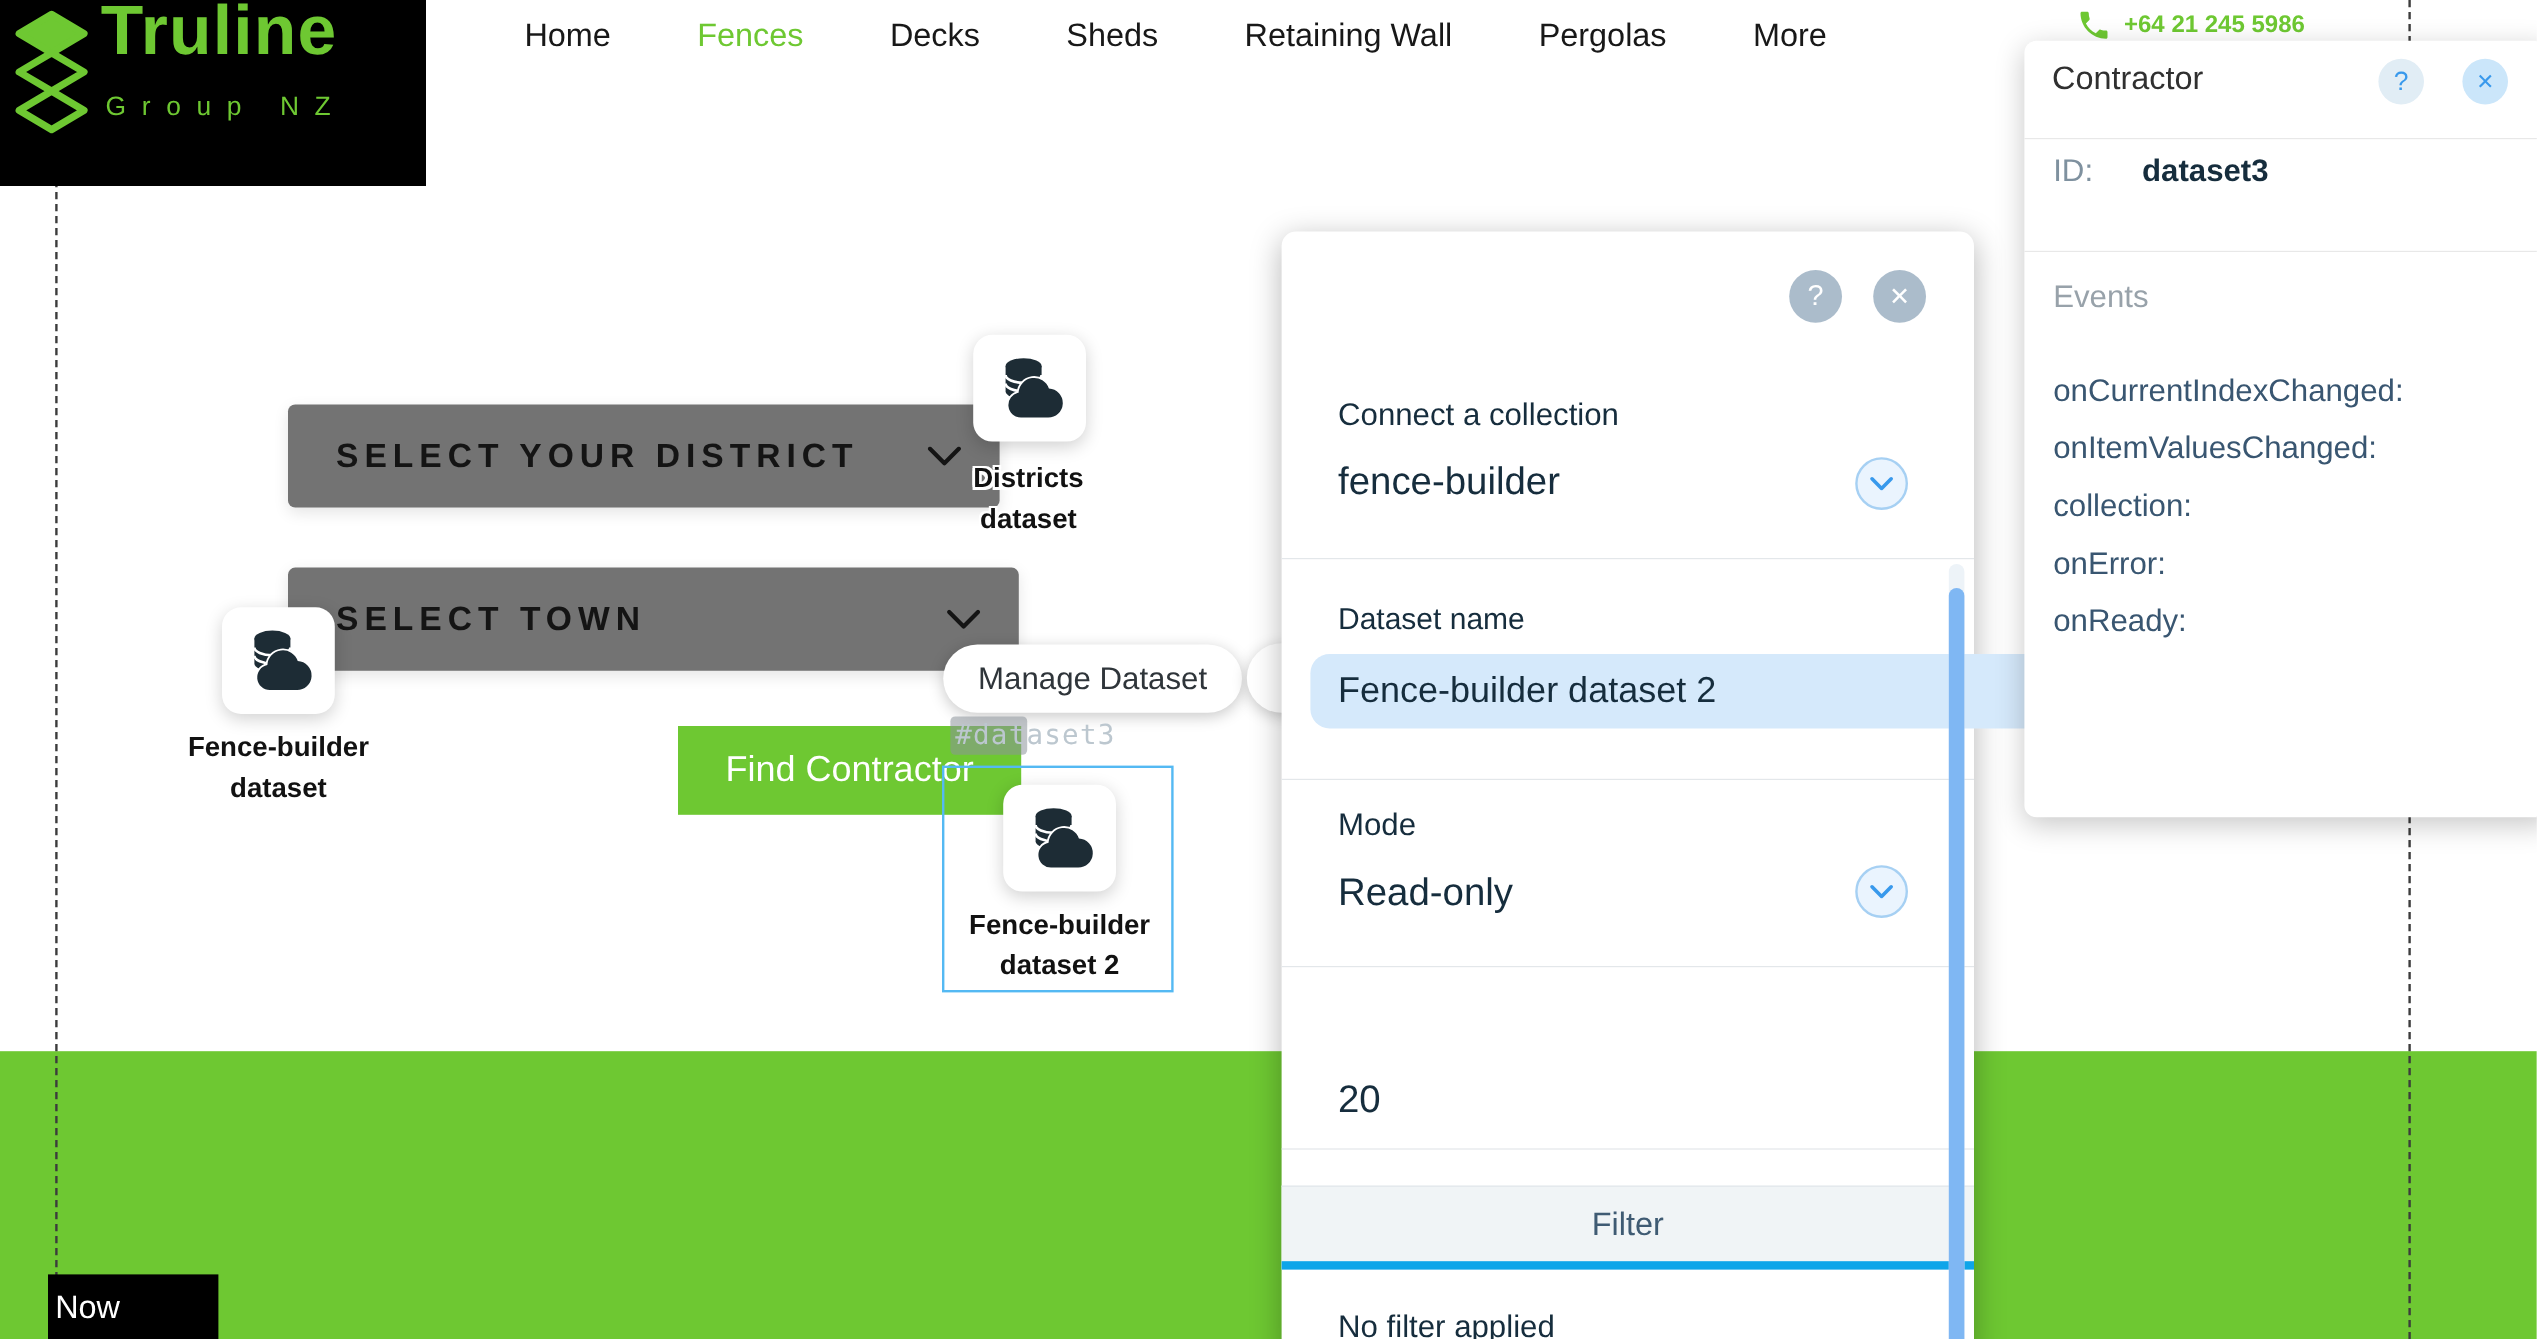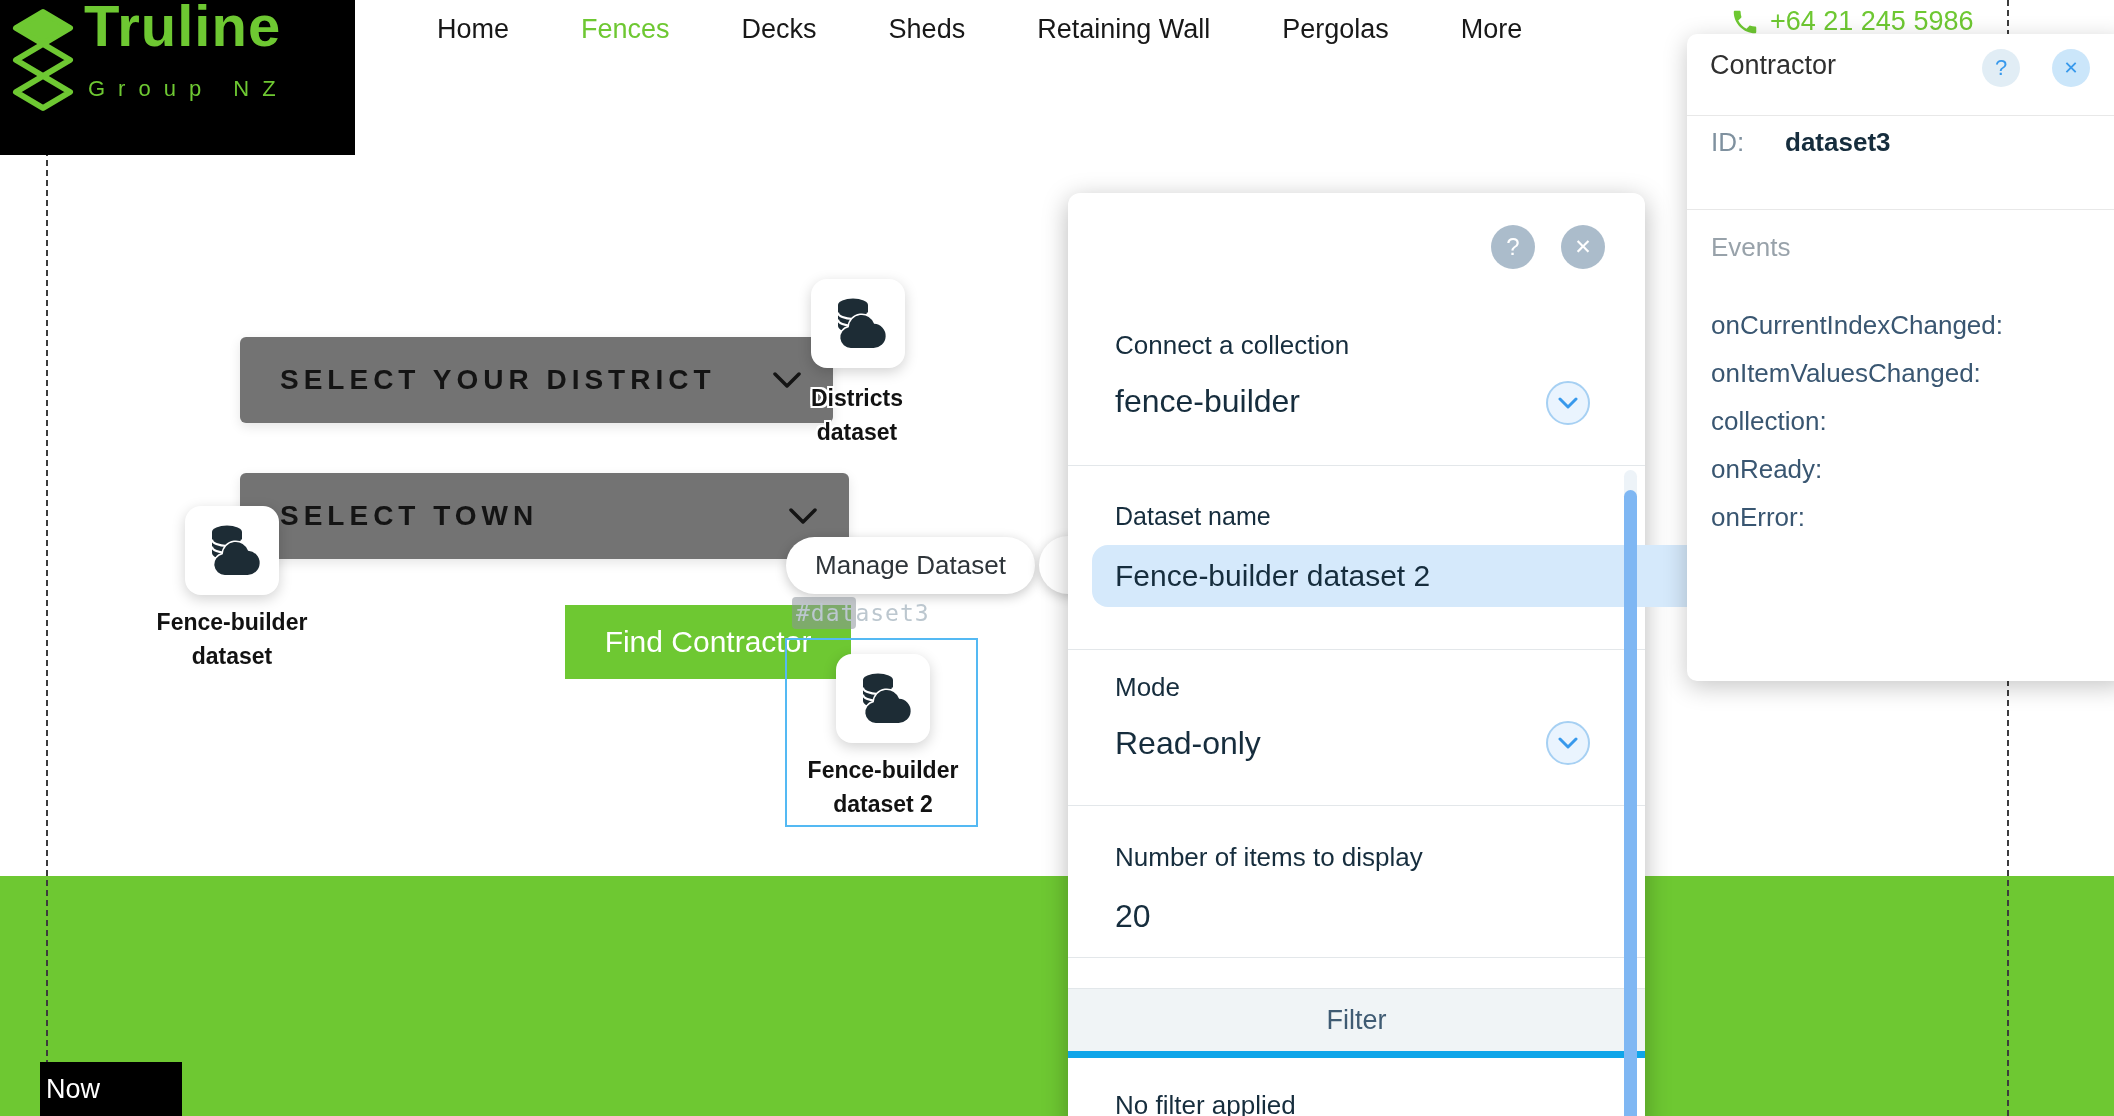--- a/index.html
+++ b/index.html
@@ -19,21 +19,21 @@
   .logo-box { left:0; top:0; width:355px; height:155px; background:#000; z-index:3; }
   .logo-title { position:absolute; left:84px; top:-8px; font-size:58px; font-weight:700; color:#6EC832; letter-spacing:1px; }
   .logo-sub { position:absolute; left:88px; top:76px; font-size:22px; color:#6EC832; letter-spacing:13px; white-space:nowrap; }
   .logo-mark { position:absolute; left:10px; top:6px; }
 
   .main-nav { left:437px; top:10px; display:flex; gap:72px; z-index:3; }
   .nav-item { font-size:27px; color:#181818; line-height:38px; white-space:nowrap; cursor:pointer; }
   .nav-item.active { color:#6EC832; }
 
   .top-phone { left:1730px; top:6px; display:flex; align-items:center; gap:10px; z-index:3; }
-  .top-phone span { font-size:27px; font-weight:400; color:#6EC832; white-space:nowrap;text-align:center; }
+  .top-phone span { font-size:20px; font-weight:700; color:#6EC832; white-space:nowrap;text-align:center; }
 
   
   .select-box { background:#737373; border-radius:6px; box-shadow:0 4px 12px rgba(0,0,0,0.10);
     display:flex; align-items:center; justify-content:space-between; padding:0 32px 0 40px; z-index:3; }
   .select-label { font-size:28px; font-weight:700; letter-spacing:5px; color:#141414; white-space:nowrap; }
   .district-box { left:240px; top:337px; width:593px; height:86px; }
   .town-box { left:240px; top:473px; width:609px; height:86px; }
 
   .btn-find { left:565px; top:605px; width:286px; height:74px; background:#6EC832; color:#fff;
     font-size:30px; display:flex; align-items:center; justify-content:center; z-index:3; cursor:pointer; }
@@ -239,21 +239,20 @@
 
   <div class="sp-label" style="top:479px;">Mode</div>
   <div class="sp-value" style="top:532px;">Read-only</div>
   <div class="dd-circle" style="top:528px;">
     <svg width="20" height="12" viewBox="0 0 20 12">
       <polyline points="2,2 10,10 18,2" fill="none" stroke="#3899EC" stroke-width="3" stroke-linecap="round" stroke-linejoin="round"></polyline>
     </svg>
   </div>
   <div class="sp-divider" style="top:612px;"></div>
 
-  <div class="sp-label" style="top:649px;">Number of items to display</div>
   <div class="sp-value" style="top:705px;">20</div>
   <div class="sp-divider" style="top:764px;"></div>
 
   <div class="filter-band">Filter</div>
   <div class="sp-label" style="top:897px;">No filter applied</div>
 
   <div class="sp-scroll-track"></div>
   <div class="sp-scroll-thumb"></div>
 </div>
 
@@ -265,16 +264,16 @@
 
   <div class="pp-id-label">ID:</div>
   <div class="pp-id-value">dataset3</div>
   <div class="pp-divider" style="top:175px;"></div>
 
   <div class="pp-events-label">Events</div>
   <div class="pp-events">
     <div>onCurrentIndexChanged:</div>
     <div>onItemValuesChanged:</div>
     <div>collection:</div>
+    <div>onError:</div>
     <div>onReady:</div>
-    <div>onError:</div>
   </div>
 </div>
 
 </body></html>

